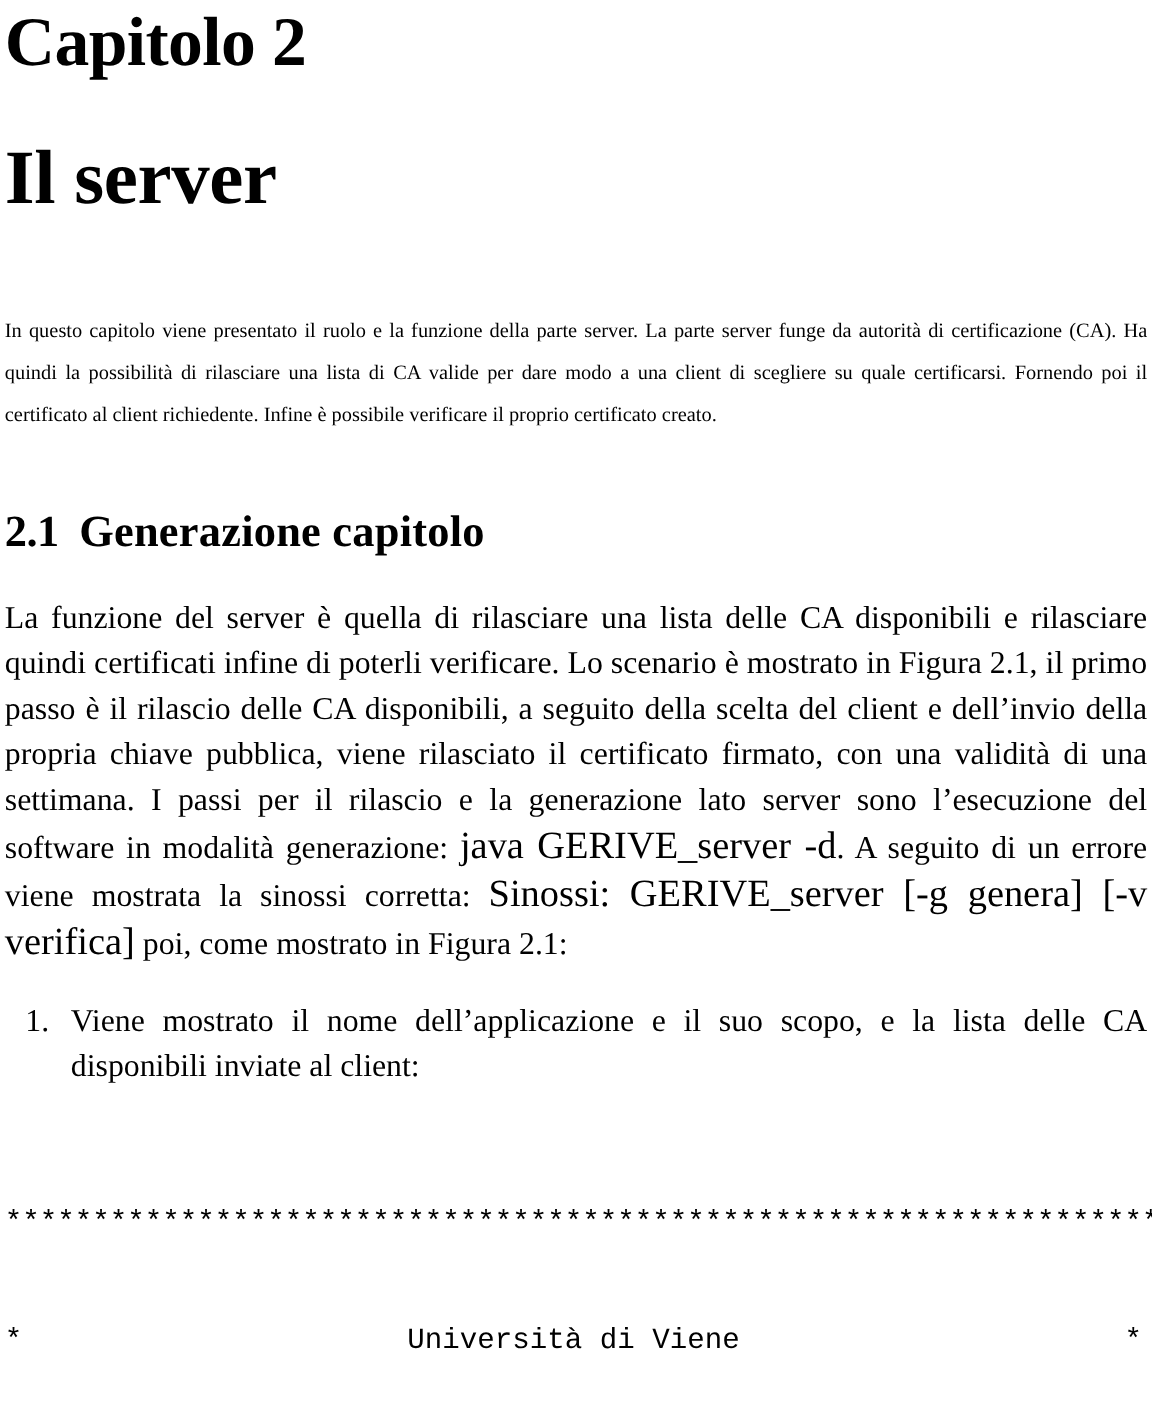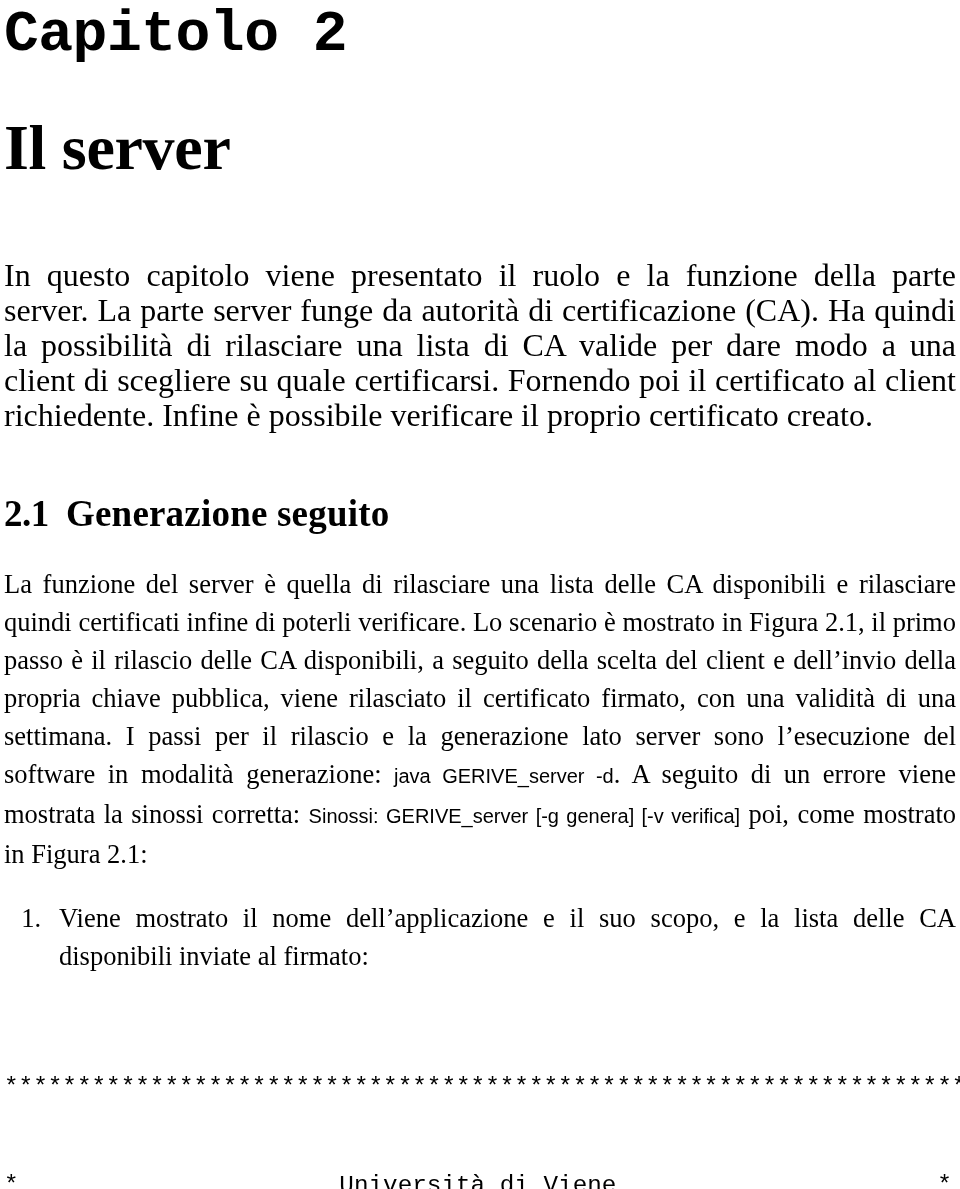--- a/index.html
+++ b/index.html
@@ -23,34 +23,33 @@
   }
 
   
   .chapter-label {
     font-size: 58px;
     font-weight: bold;
     line-height: 1.0;
     letter-spacing: -0.5px;
     margin: 0;
     padding-top: 6px;
-    font-family: Liberation Mono, monospace;
   }
   .chapter-title {
     font-size: 64px;
     font-weight: bold;
     line-height: 1.0;
     letter-spacing: -0.3px;
     margin: 0;
     padding-top: 52px;
   }
 
   
   .intro {
-    font-size: 32px;
+    font-size: 17px;
     line-height: 35px;
     text-align: justify;
     text-justify: inter-word;
     margin: 0;
     padding-top: 78px;
     hyphens: manual;
   }
   .body-par {
     font-size: 26.5px;
     line-height: 38px;
@@ -75,22 +74,22 @@
     display: inline-block;
     min-width: 62px;
     letter-spacing: -0.5px;
   }
   .section-name {
     letter-spacing: 0.2px;
   }
 
   
   .mono {
-    font-family: Liberation Sans, sans-serif;
-    font-size: 20px;
+    font-family: Liberation Serif, serif;
+    font-size: 32px;
     letter-spacing: 0px;
   }
 
   
   .num-list {
     margin: 0;
     padding-top: 26px;
   }
   .list-item {
     display: flex;
@@ -132,31 +131,31 @@
 <div class="page">
 
   <h1 class="chapter-label">Capitolo 2</h1>
 
   <h2 class="chapter-title">Il server</h2>
 
   <p class="intro">In questo capitolo viene presentato il ruolo e la funzione della parte server. La parte server funge da autorità di certificazione (CA). Ha quindi la possibilità di rilasciare una lista di CA valide per dare modo a una client di scegliere su quale certificarsi. Fornendo poi il certificato al client richiedente. Infine è possibile verificare il proprio certificato creato.</p>
 
   <h3 class="section-head">
     <span class="section-num">2.1</span>
-    <span class="section-name">Generazione seguito</span>
+    <span class="section-name">Generazione capitolo</span>
   </h3>
 
   <p class="body-par">
     <span>La funzione del server è quella di rilasciare una lista delle CA disponibili e rilasciare quindi certificati infine di poterli verificare. Lo scenario è mostrato in Figura 2.1, il primo passo è il rilascio delle CA disponibili, a seguito della scelta del client e dell’invio della propria chiave pubblica, viene rilasciato il certificato firmato, con una validità di una settimana. I passi per il rilascio e la generazione lato server sono l’esecuzione del software in modalità generazione: </span><span class="mono">java GERIVE_server -d</span><span>. A seguito di un errore viene mostrata la sinossi corretta: </span><span class="mono">Sinossi: GERIVE_server [-g genera] [-v verifica]</span><span> poi, come mostrato in Figura 2.1:</span>
   </p>
 
   <div class="num-list">
     <div class="list-item">
       <span class="list-marker">1.</span>
-      <span class="list-body">Viene mostrato il nome dell’applicazione e il suo scopo, e la lista delle CA disponibili inviate al firmato:</span>
+      <span class="list-body">Viene mostrato il nome dell’applicazione e il suo scopo, e la lista delle CA disponibili inviate al client:</span>
     </div>
   </div>
 
   <div class="verbatim">
     <div>******************************************************************</div>
     <div>*                      Università di Viene                      *</div>
     
     
     
     

